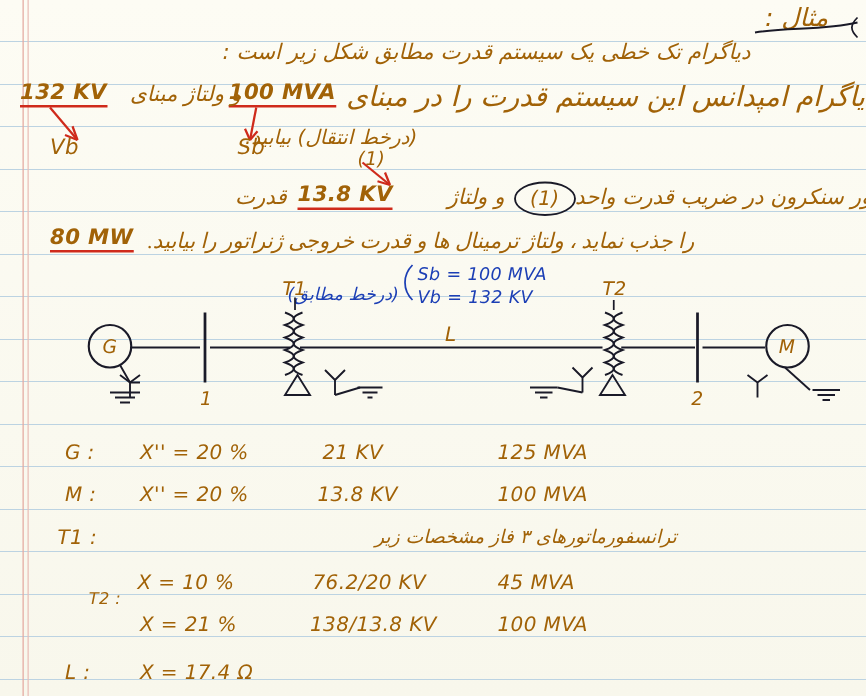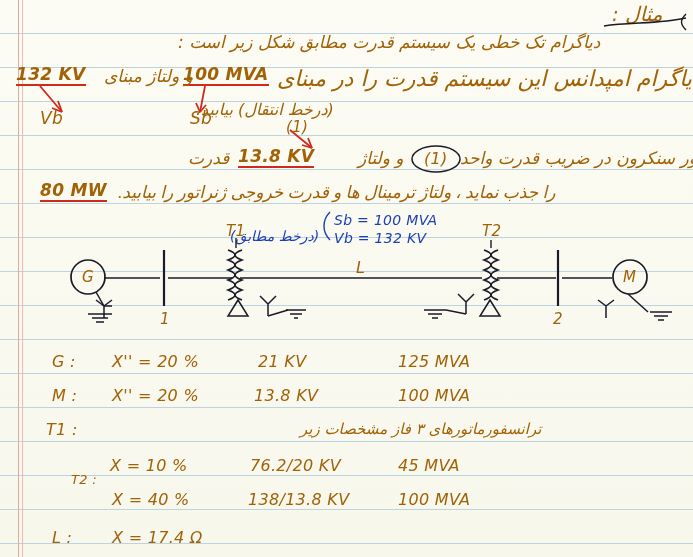--- a/index.html
+++ b/index.html
@@ -173,18 +173,18 @@
 <div class="ink hand" style="left:398px;top:386px;font-size:16px;">100 MVA</div>
 
 <div class="ink hand" style="left:46px;top:420px;font-size:16px;">T1 :</div>
 <div class="ink hand rtl" style="left:300px;top:420px;font-size:15px;">ترانسفورماتورهای ۳ فاز مشخصات زیر</div>
 
 <div class="ink hand" style="left:110px;top:456px;font-size:16px;">X = 10 %</div>
 <div class="ink hand" style="left:250px;top:456px;font-size:16px;">76.2/20 KV</div>
 <div class="ink hand" style="left:398px;top:456px;font-size:16px;">45 MVA</div>
 
 <div class="ink hand" style="left:46px;top:472px;font-size:13px;margin-left:25px;">T2 :</div>
-<div class="ink hand" style="left:112px;top:490px;font-size:16px;">X = 40 %</div>
+<div class="ink hand" style="left:112px;top:490px;font-size:16px;">X = 21 %</div>
 <div class="ink hand" style="left:248px;top:490px;font-size:16px;">138/13.8 KV</div>
 <div class="ink hand" style="left:398px;top:490px;font-size:16px;">100 MVA</div>
 
 <div class="ink hand" style="left:52px;top:528px;font-size:16px;">L :</div>
 <div class="ink hand" style="left:112px;top:528px;font-size:16px;">X = 17.4 Ω</div>
 
 </body></html>

